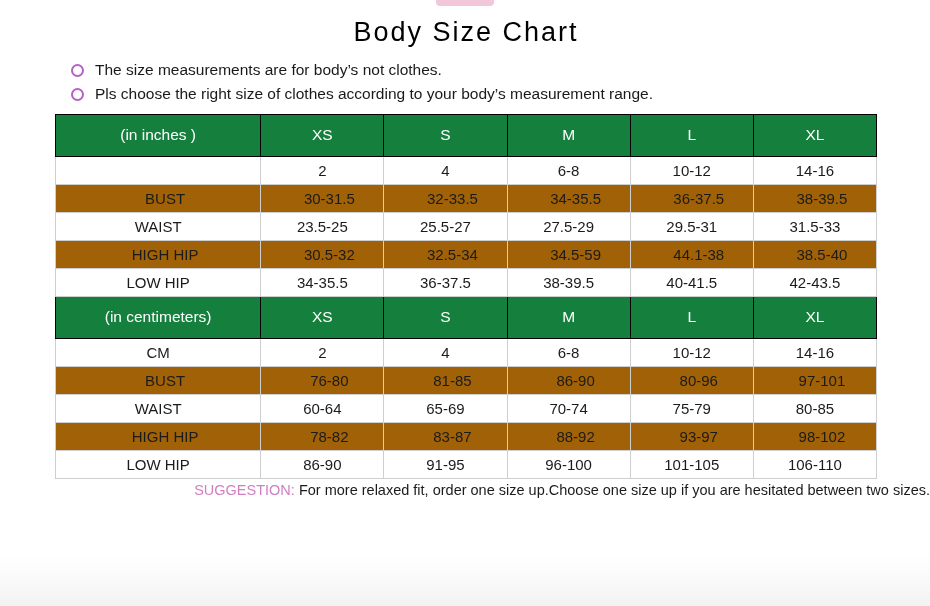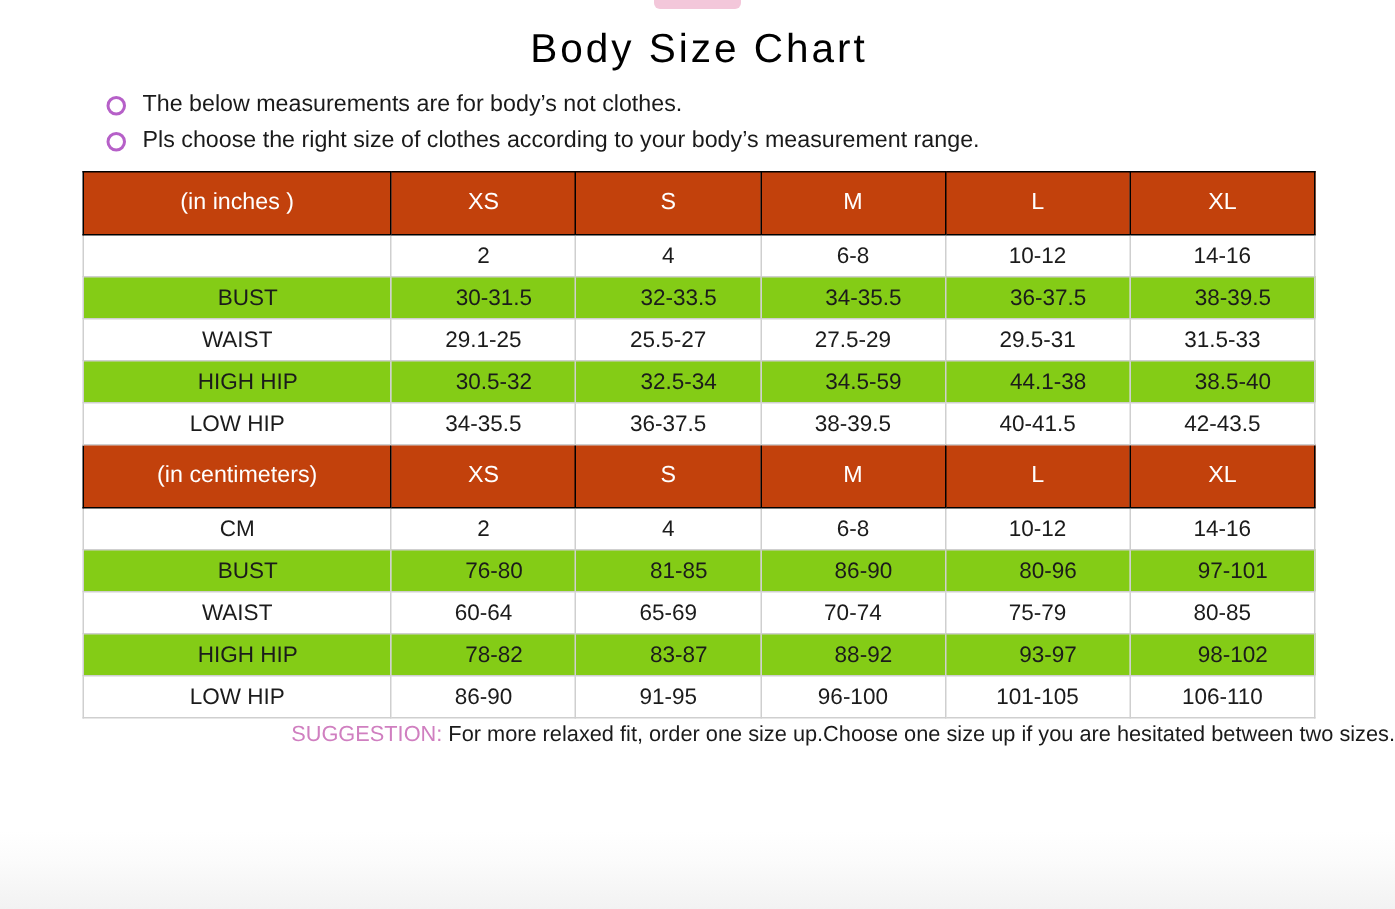--- a/index.html
+++ b/index.html
@@ -85,28 +85,28 @@
     color: #1b1b1b;
     height: 28px;
     padding: 2px 2px;
     background: #ffffff;
   }
 
   .col-label { width: 205px; }
   .col-size  { width: 123px; }
 
   tr.header-row td {
-    background: #c2410c;
+    background: #15803d;
     color: #ffffff;
     font-size: 15.5px;
     height: 42px;
     border: 1px solid #000000;
   }
 
-  tr.shaded td { background: #84cc16; padding-left: 16px; }
+  tr.shaded td { background: #a16207; padding-left: 16px; }
 
   .suggestion {
     position: absolute;
     left: 0;
     top: 482px;
     width: 930px;
     text-align: right;
     font-size: 14.5px;
     color: #1b1b1b;
   }
@@ -132,21 +132,21 @@
 
   <div class="top-sliver"></div>
 
   <div class="chart-wrap">
 
     <div class="chart-title">Body  Size   Chart</div>
 
     <div class="notes">
       <div class="note-row">
         <span class="bullet"></span>
-        <span class="note-text">The below measurements are for  body’s not clothes.</span>
+        <span class="note-text">The size measurements are for  body’s not clothes.</span>
       </div>
       <div class="note-row">
         <span class="bullet"></span>
         <span class="note-text">Pls choose the right size of clothes according to your body’s  measurement range.</span>
       </div>
     </div>
 
     <table class="size-table">
       <colgroup>
         <col class="col-label">
@@ -178,21 +178,21 @@
         <tr class="shaded">
           <td>BUST</td>
           <td>30-31.5</td>
           <td>32-33.5</td>
           <td>34-35.5</td>
           <td>36-37.5</td>
           <td>38-39.5</td>
         </tr>
         <tr>
           <td>WAIST</td>
-          <td>29.1-25</td>
+          <td>23.5-25</td>
           <td>25.5-27</td>
           <td>27.5-29</td>
           <td>29.5-31</td>
           <td>31.5-33</td>
         </tr>
         <tr class="shaded">
           <td>HIGH HIP</td>
           <td>30.5-32</td>
           <td>32.5-34</td>
           <td>34.5-59</td>

